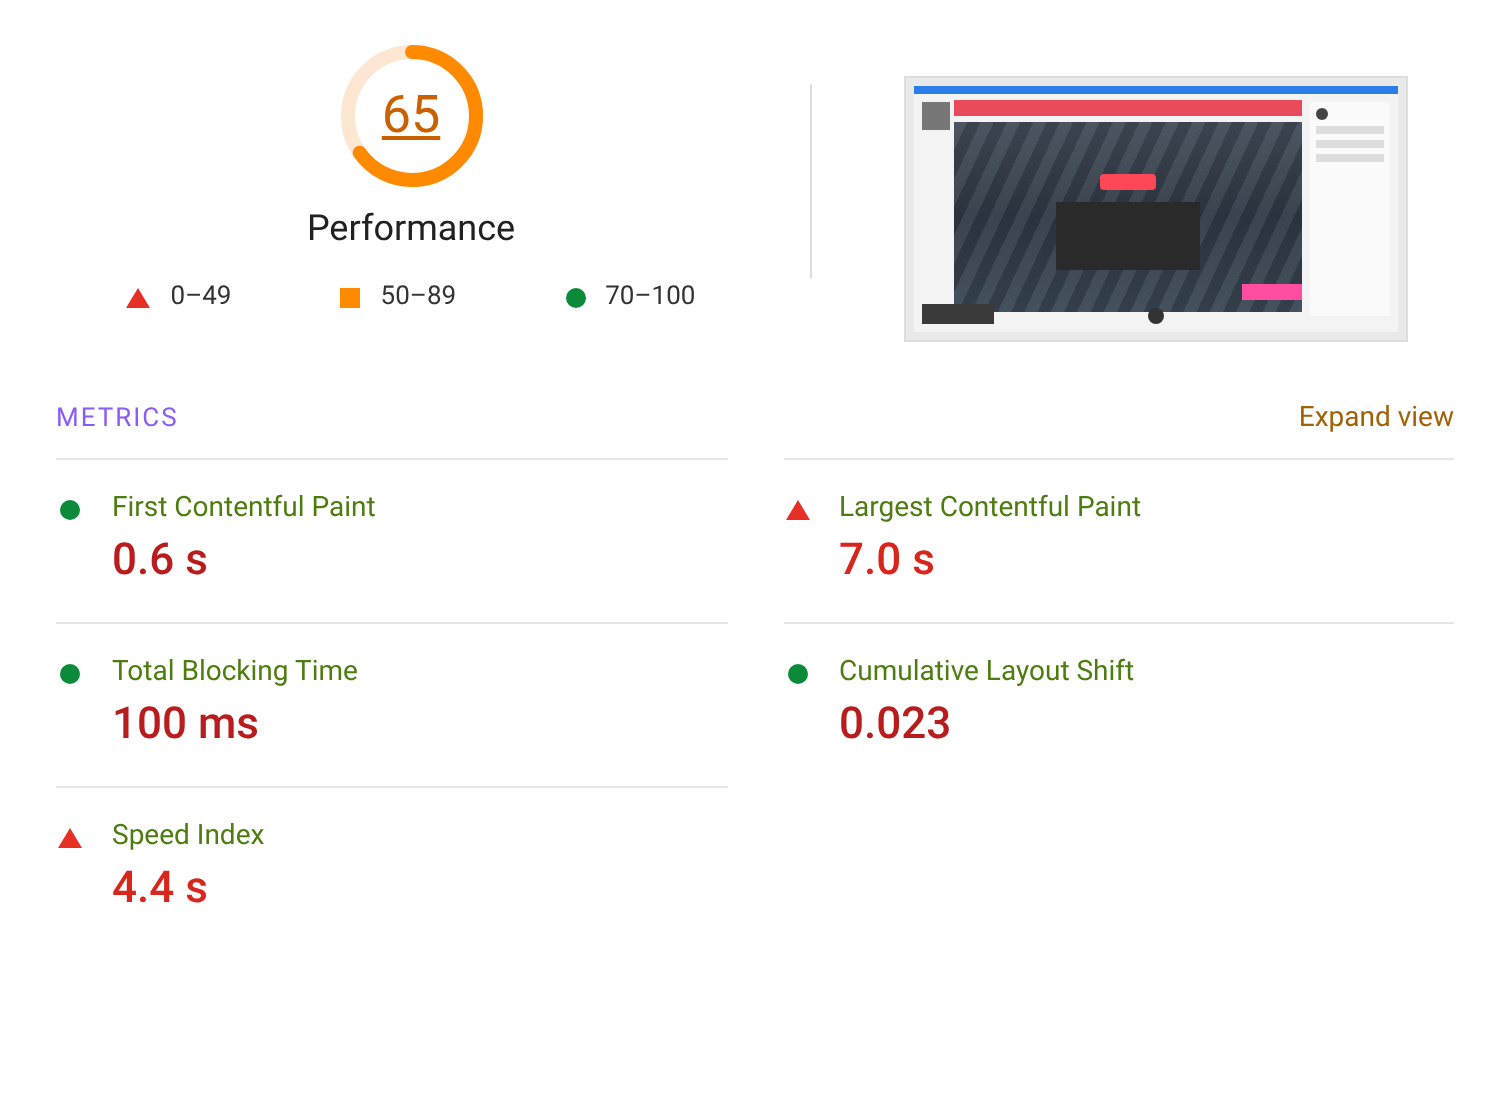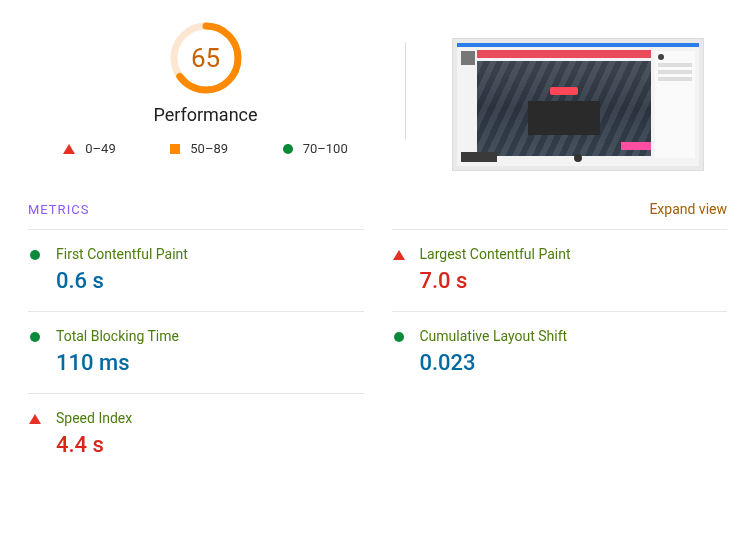--- a/index.html
+++ b/index.html
@@ -3,21 +3,21 @@
 <meta charset="utf-8">
 <style>
   * { box-sizing: border-box; margin: 0; padding: 0; }
   body { font-family: -apple-system, BlinkMacSystemFont, "Segoe UI", Roboto, Helvetica, Arial, sans-serif; background: #fff; width: 755px; height: 547px; overflow: hidden; color: #212121; }
   .top { display: flex; padding: 10px 28px 0 28px; }
   .top-left { width: 355px; text-align: center; }
   .score-ring { position: relative; width: 76px; height: 76px; margin: 10px auto 8px auto; }
   .score-ring svg { transform: rotate(-90deg); }
   .score-ring .bg { stroke: #fde6d2; }
   .score-ring .fg { stroke: #ff8a00; }
-  .score-text { position: absolute; top: 0; left: 0; width: 76px; height: 76px; display: flex; align-items: center; justify-content: center; font-size: 26px; color: #c96100; font-weight: 400; }
+  .score-text { position: absolute; top: 0; left: 0; width: 76px; height: 76px; display: flex; align-items: center; justify-content: center; font-size: 26px; color: #c96100; font-weight: 400; text-decoration: underline; }
   .perf-title { font-size: 18px; font-weight: 400; margin-bottom: 10px; }
   .perf-desc { font-size: 13px; color: #555; line-height: 1.5; padding: 0 6px; }
   .perf-desc a { color: #1a6dd6; text-decoration: underline; }
   .legend { display: flex; justify-content: space-around; margin-top: 16px; padding: 0 8px; font-size: 13px; color: #333; }
   .legend-item { display: flex; align-items: center; gap: 10px; justify-content: space-between; }
   .tri-red { width: 0; height: 0; border-left: 6px solid transparent; border-right: 6px solid transparent; border-bottom: 10px solid #e63026; }
   .sq-orange { width: 10px; height: 10px; background: #ff8a00; }
   .dot-green { width: 10px; height: 10px; border-radius: 50%; background: #0b8a3a; }
   .divider { width: 1px; background: #ddd; margin: 32px 22px 32px 22px; align-self: stretch; }
   .top-right { flex: 1; display: flex; justify-content: center; align-items: flex-start; padding-top: 28px; }
@@ -39,21 +39,21 @@
 
   .metrics-head { display: flex; justify-content: space-between; align-items: center; padding: 30px 28px 12px 28px; }
   .metrics-title { font-size: 13px; letter-spacing: 1px; color: #8b5cf6; font-weight: 400; }
   .expand { font-size: 14px; color: #a16207; cursor: pointer; }
 
   .grid { display: grid; grid-template-columns: 1fr 1fr; column-gap: 28px; padding: 0 28px; }
   .cell { border-top: 1px solid #e6e6e6; padding: 16px 0 18px 0; display: flex; gap: 14px; }
   .cell .icon { width: 14px; display: flex; justify-content: center; padding-top: 4px; }
   .cell .body .name { font-size: 14px; color: #4d7c0f; margin-bottom: 6px; }
   .cell .body .val { font-size: 22px; font-weight: 500; }
-  .val.green { color: #0369a1; }
+  .val.green { color: #b91c1c; }
   .val.red { color: #d8261c; }
 </style>
 </head>
 <body>
 
 <div class="top">
   <div class="top-left">
     <div class="score-ring">
       <svg width="76" height="76">
         <circle class="bg" cx="38" cy="38" r="32" fill="none" stroke-width="7"></circle>
@@ -125,21 +125,21 @@
       <div class="name">Largest Contentful Paint</div>
       <div class="val red">7.0 s</div>
     </div>
   </div>
   <div class="cell">
     <div class="icon">
         <div class="dot-green"></div>
       </div>
     <div class="body">
       <div class="name">Total Blocking Time</div>
-      <div class="val green">110 ms</div>
+      <div class="val green">100 ms</div>
     </div>
   </div>
   <div class="cell">
     <div class="icon">
         <div class="dot-green"></div>
       </div>
     <div class="body">
       <div class="name">Cumulative Layout Shift</div>
       <div class="val green">0.023</div>
     </div>

